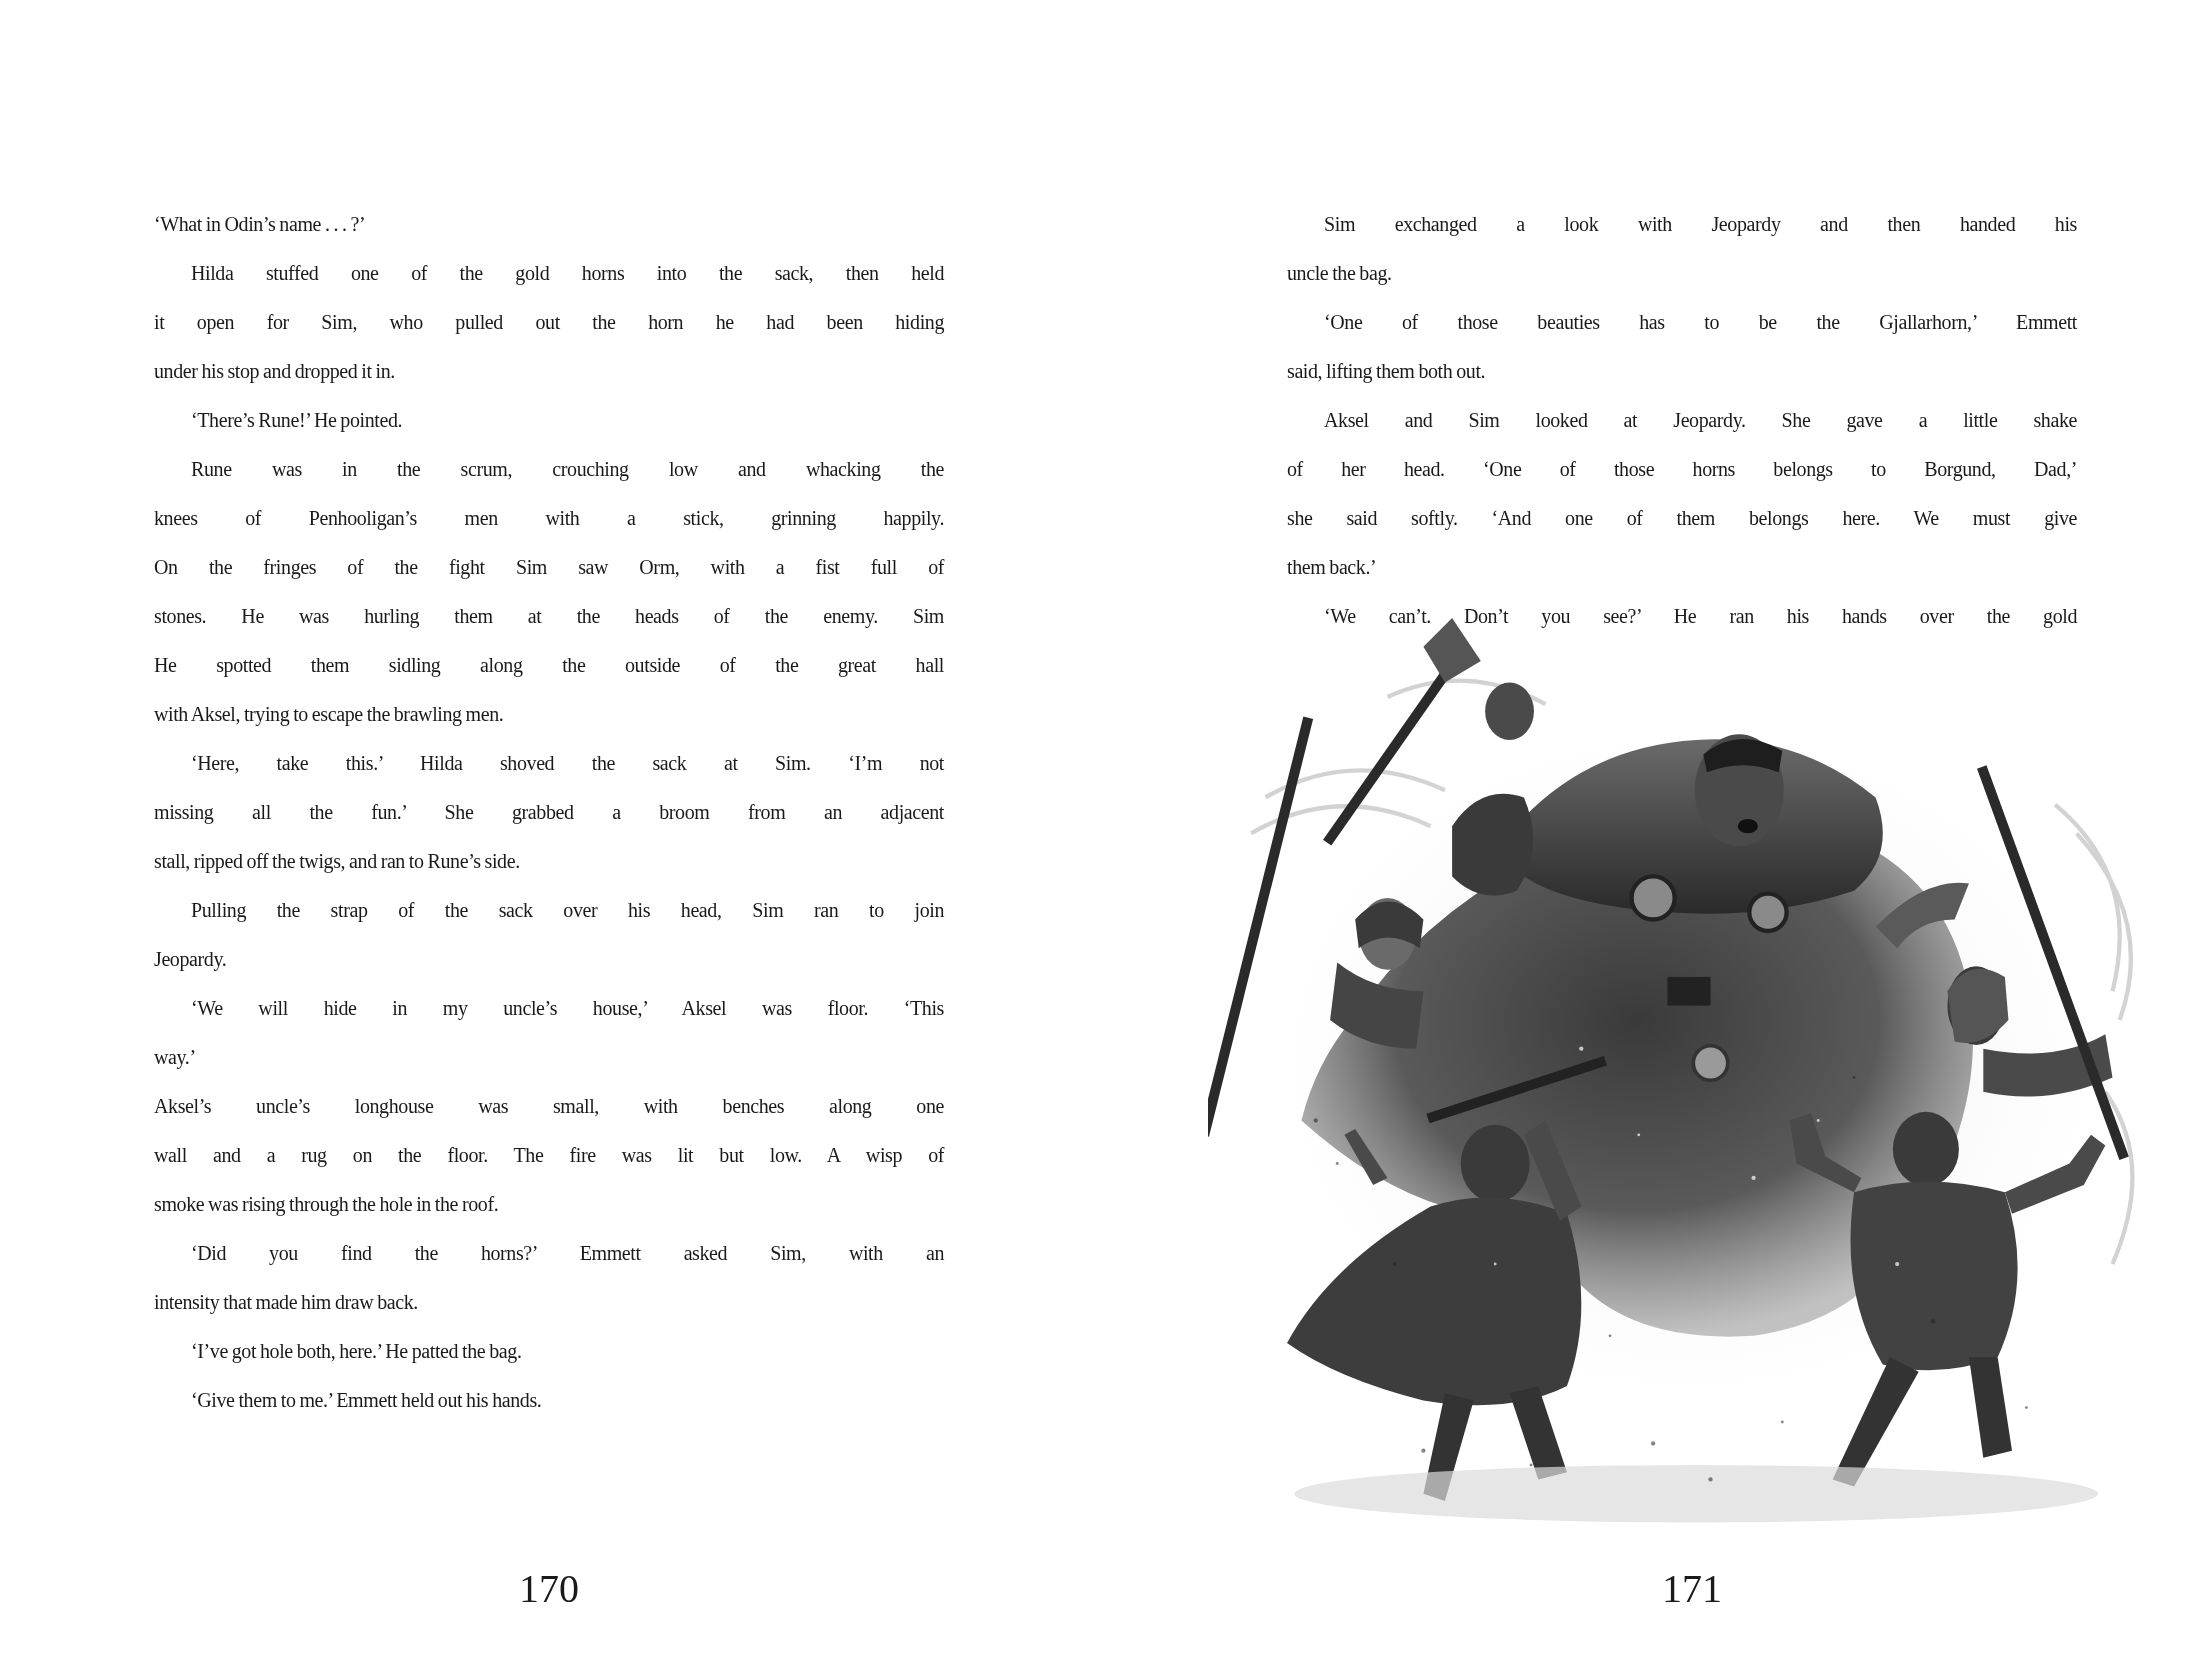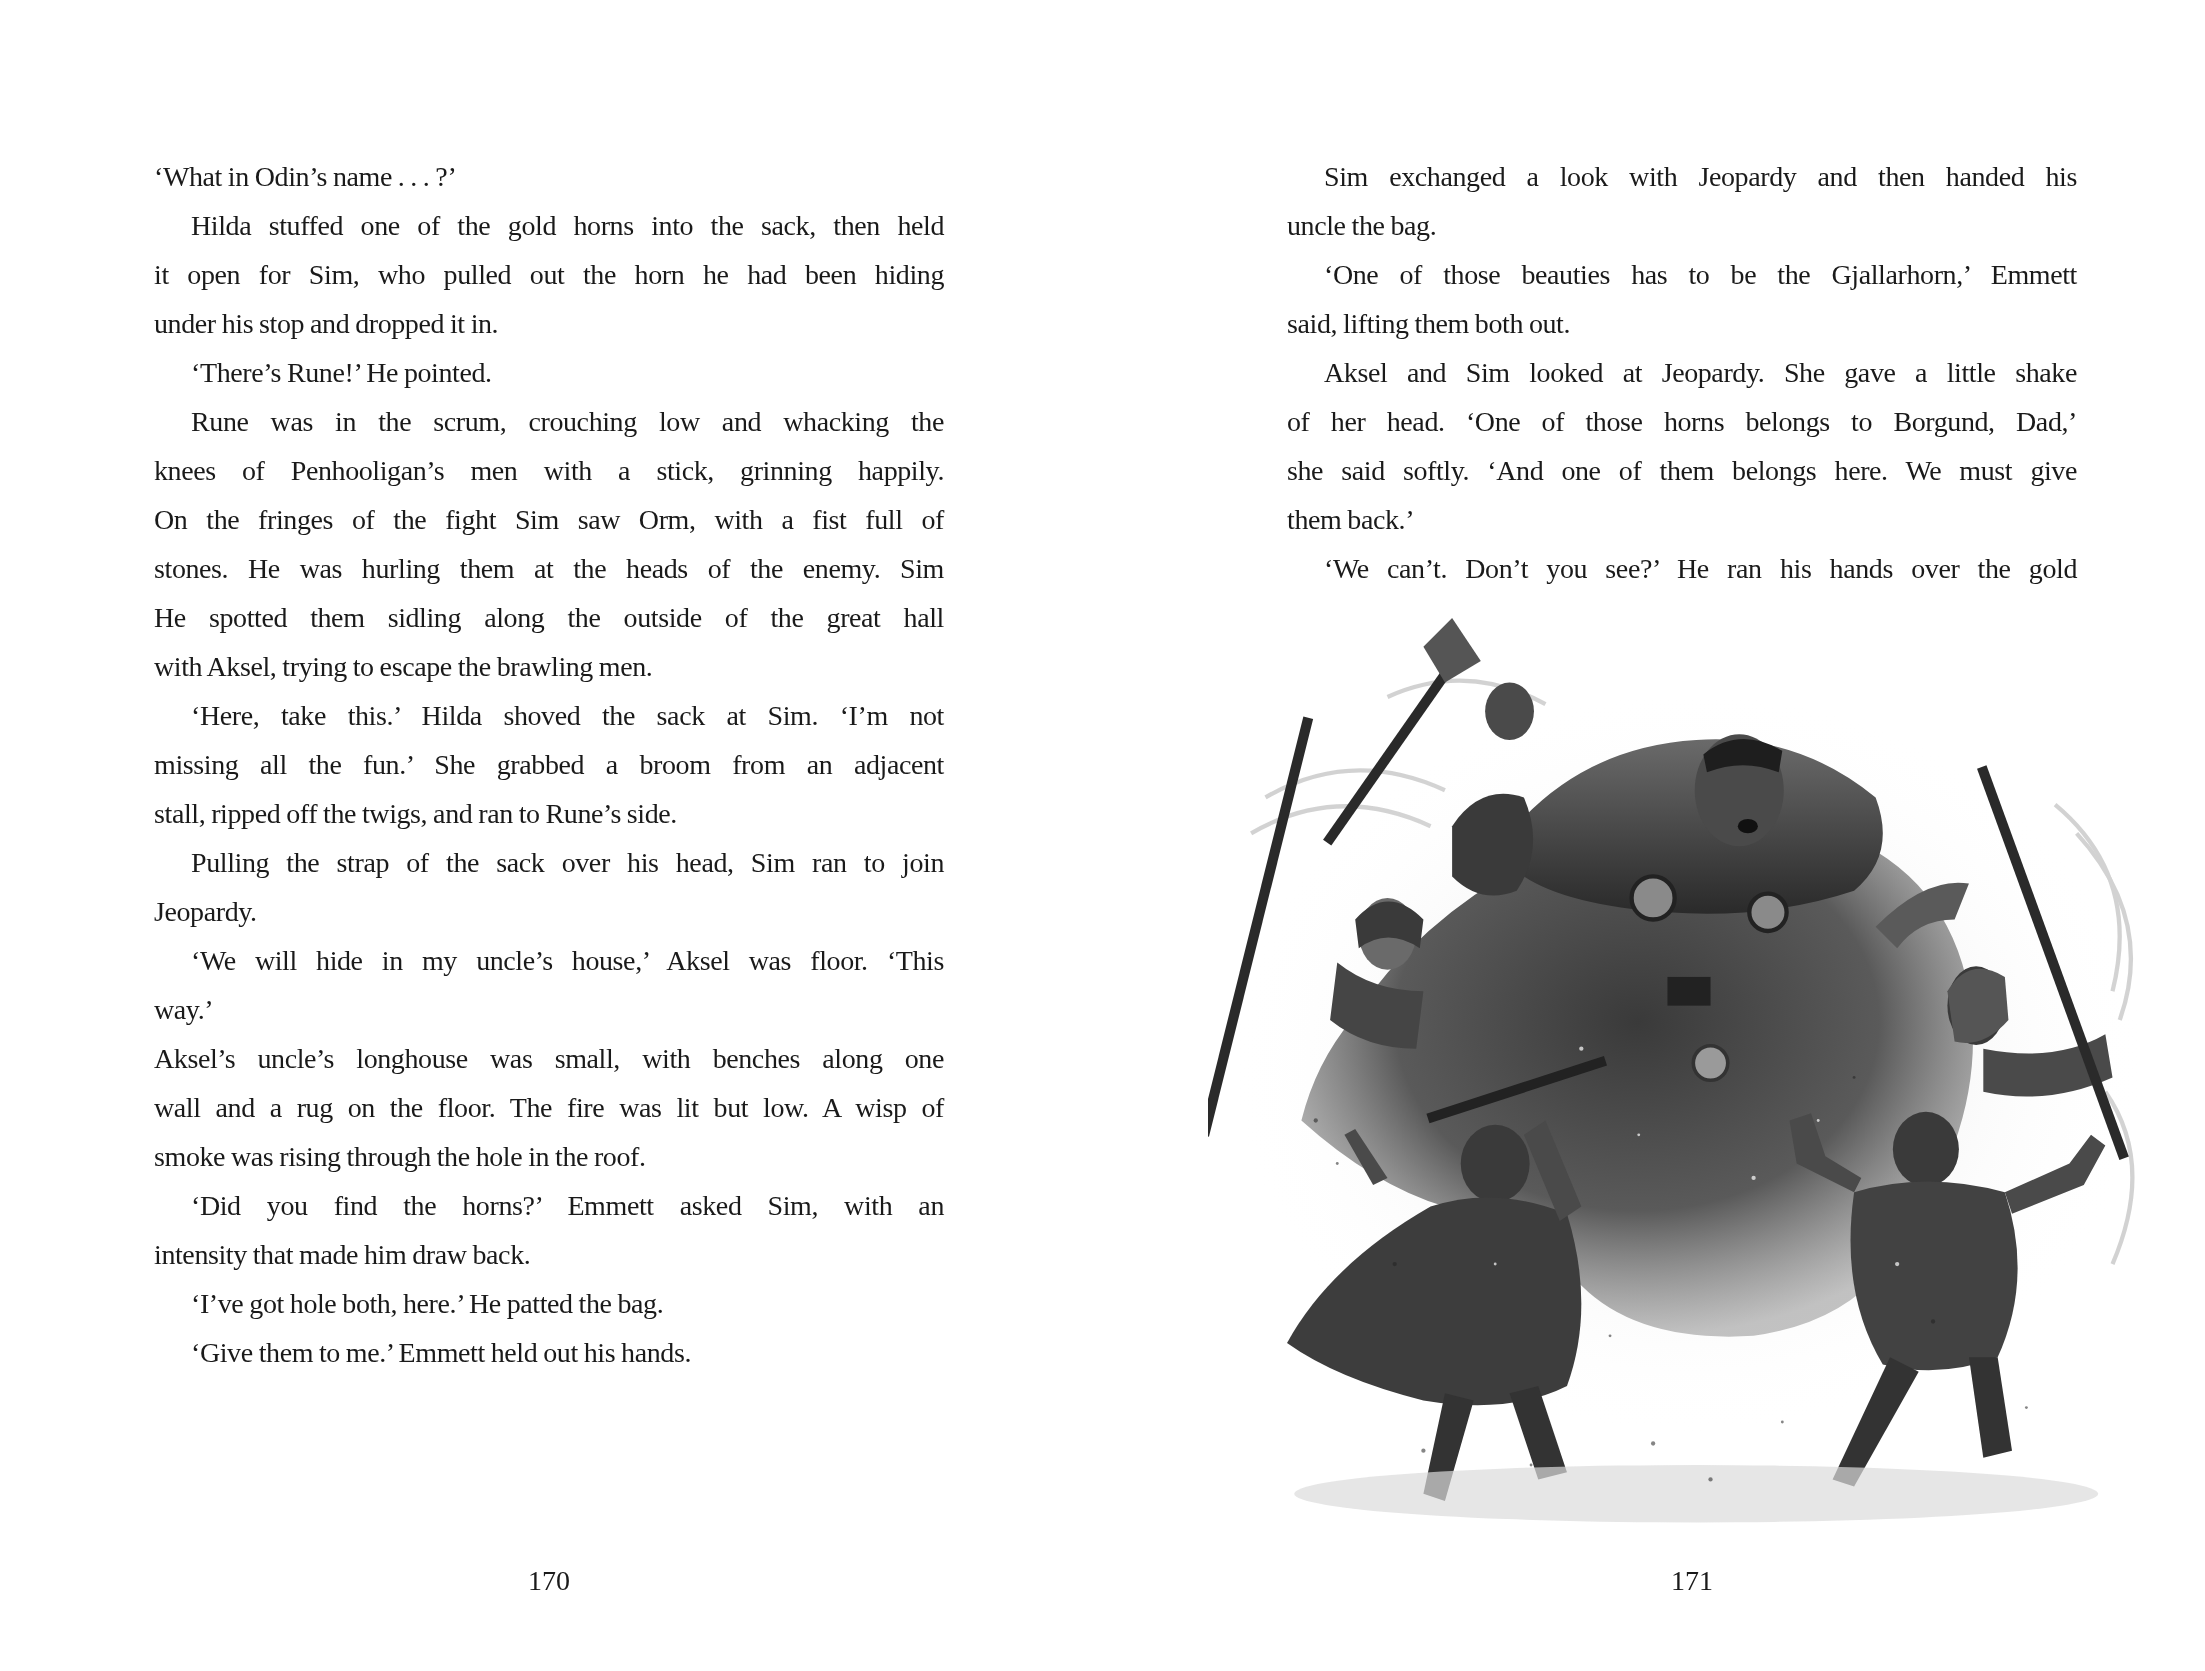--- a/index.html
+++ b/index.html
@@ -1,28 +1,28 @@
 <!DOCTYPE html>
 <html style="font-size:11.5px"><head>
 <meta charset="utf-8">
 <style>
   html, body { margin: 0; padding: 0; background: #ffffff; }
   body { width: 2205px; height: 1671px; position: relative; overflow: hidden;
          font-family: "Liberation Serif", "DejaVu Serif", serif; color: #1a1a1a; }
   .page { position: absolute; top: 0; height: 1671px; }
   .page-left { left: 0; width: 1102px; }
   .page-right { left: 1102px; width: 1103px; text-decoration: underline; }
-  .textblock { position: absolute; width: 790px; font-size: 28px; line-height: 49px;
-               letter-spacing: -0.4px; word-spacing: -0.7px; }
+  .textblock { position: absolute; width: 790px; font-size: 20px; line-height: 49px;
+               letter-spacing: -0.4px; word-spacing: -0.7px; margin-top: 48px; }
   .page-left .textblock { left: 154px; top: 152px; }
   .page-right .textblock { left: 185px; top: 152px; }
   .line { display: block; white-space: nowrap; text-align: justify; text-align-last: justify; height: 49px; }
   .line.last { text-align-last: left; }
   .line.indent { padding-left: 37px; }
-  .pagenum { position: absolute; top: 1565px; width: 144px; text-align: center; font-size: 28px; }
+  .pagenum { position: absolute; top: 1565px; width: 144px; text-align: center; font-size: 40px; }
   .page-left .pagenum { left: 477px; }
   .page-right .pagenum { left: 518px; }
   .illustration { position: absolute; left: 106px; top: 618px; width: 962px; height: 926px; }
   .illustration svg { width: 100%; height: 100%; }
 </style>
 </head>
 <body>
 
 <div class="page page-left">
   <div class="textblock" id="left-text">

